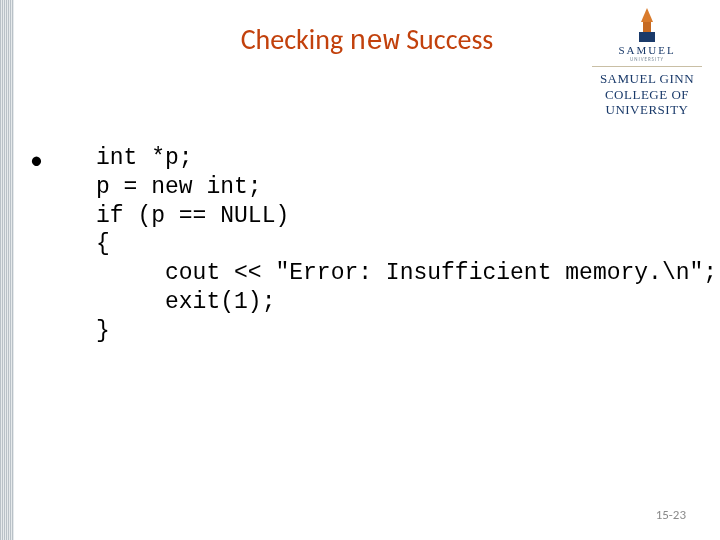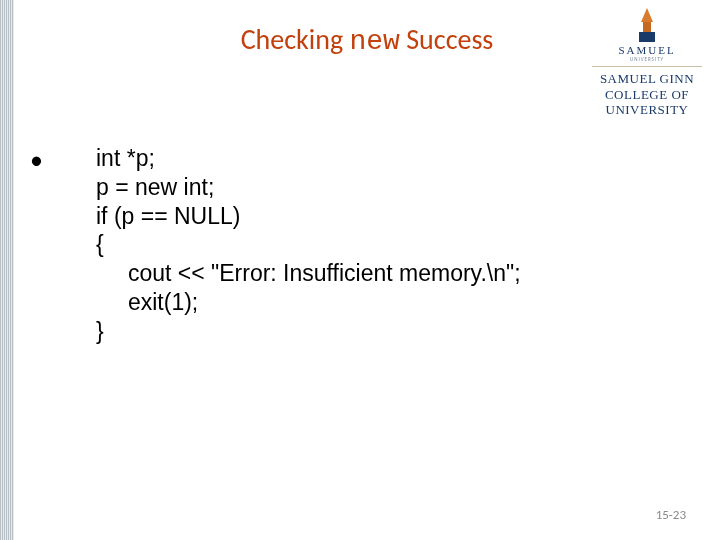--- a/index.html
+++ b/index.html
@@ -144,21 +144,21 @@
   ul.sub > li::before {
     content: "–";
     position: absolute;
     left: 10px;
     top: 0;
     font-size: 24px;
     color: #000;
   }
   .italic { font-style: italic; }
   .code-block {
-    font-family: Liberation Sans, sans-serif;
+    font-family: Liberation Mono, monospace;
     font-size: 23px;
     line-height: 1.25;
     white-space: pre;
     margin: 24px 0 20px 42px;
     color: #000;
   }
   .page-num {
     position: absolute;
     right: 34px;
     bottom: 18px;

